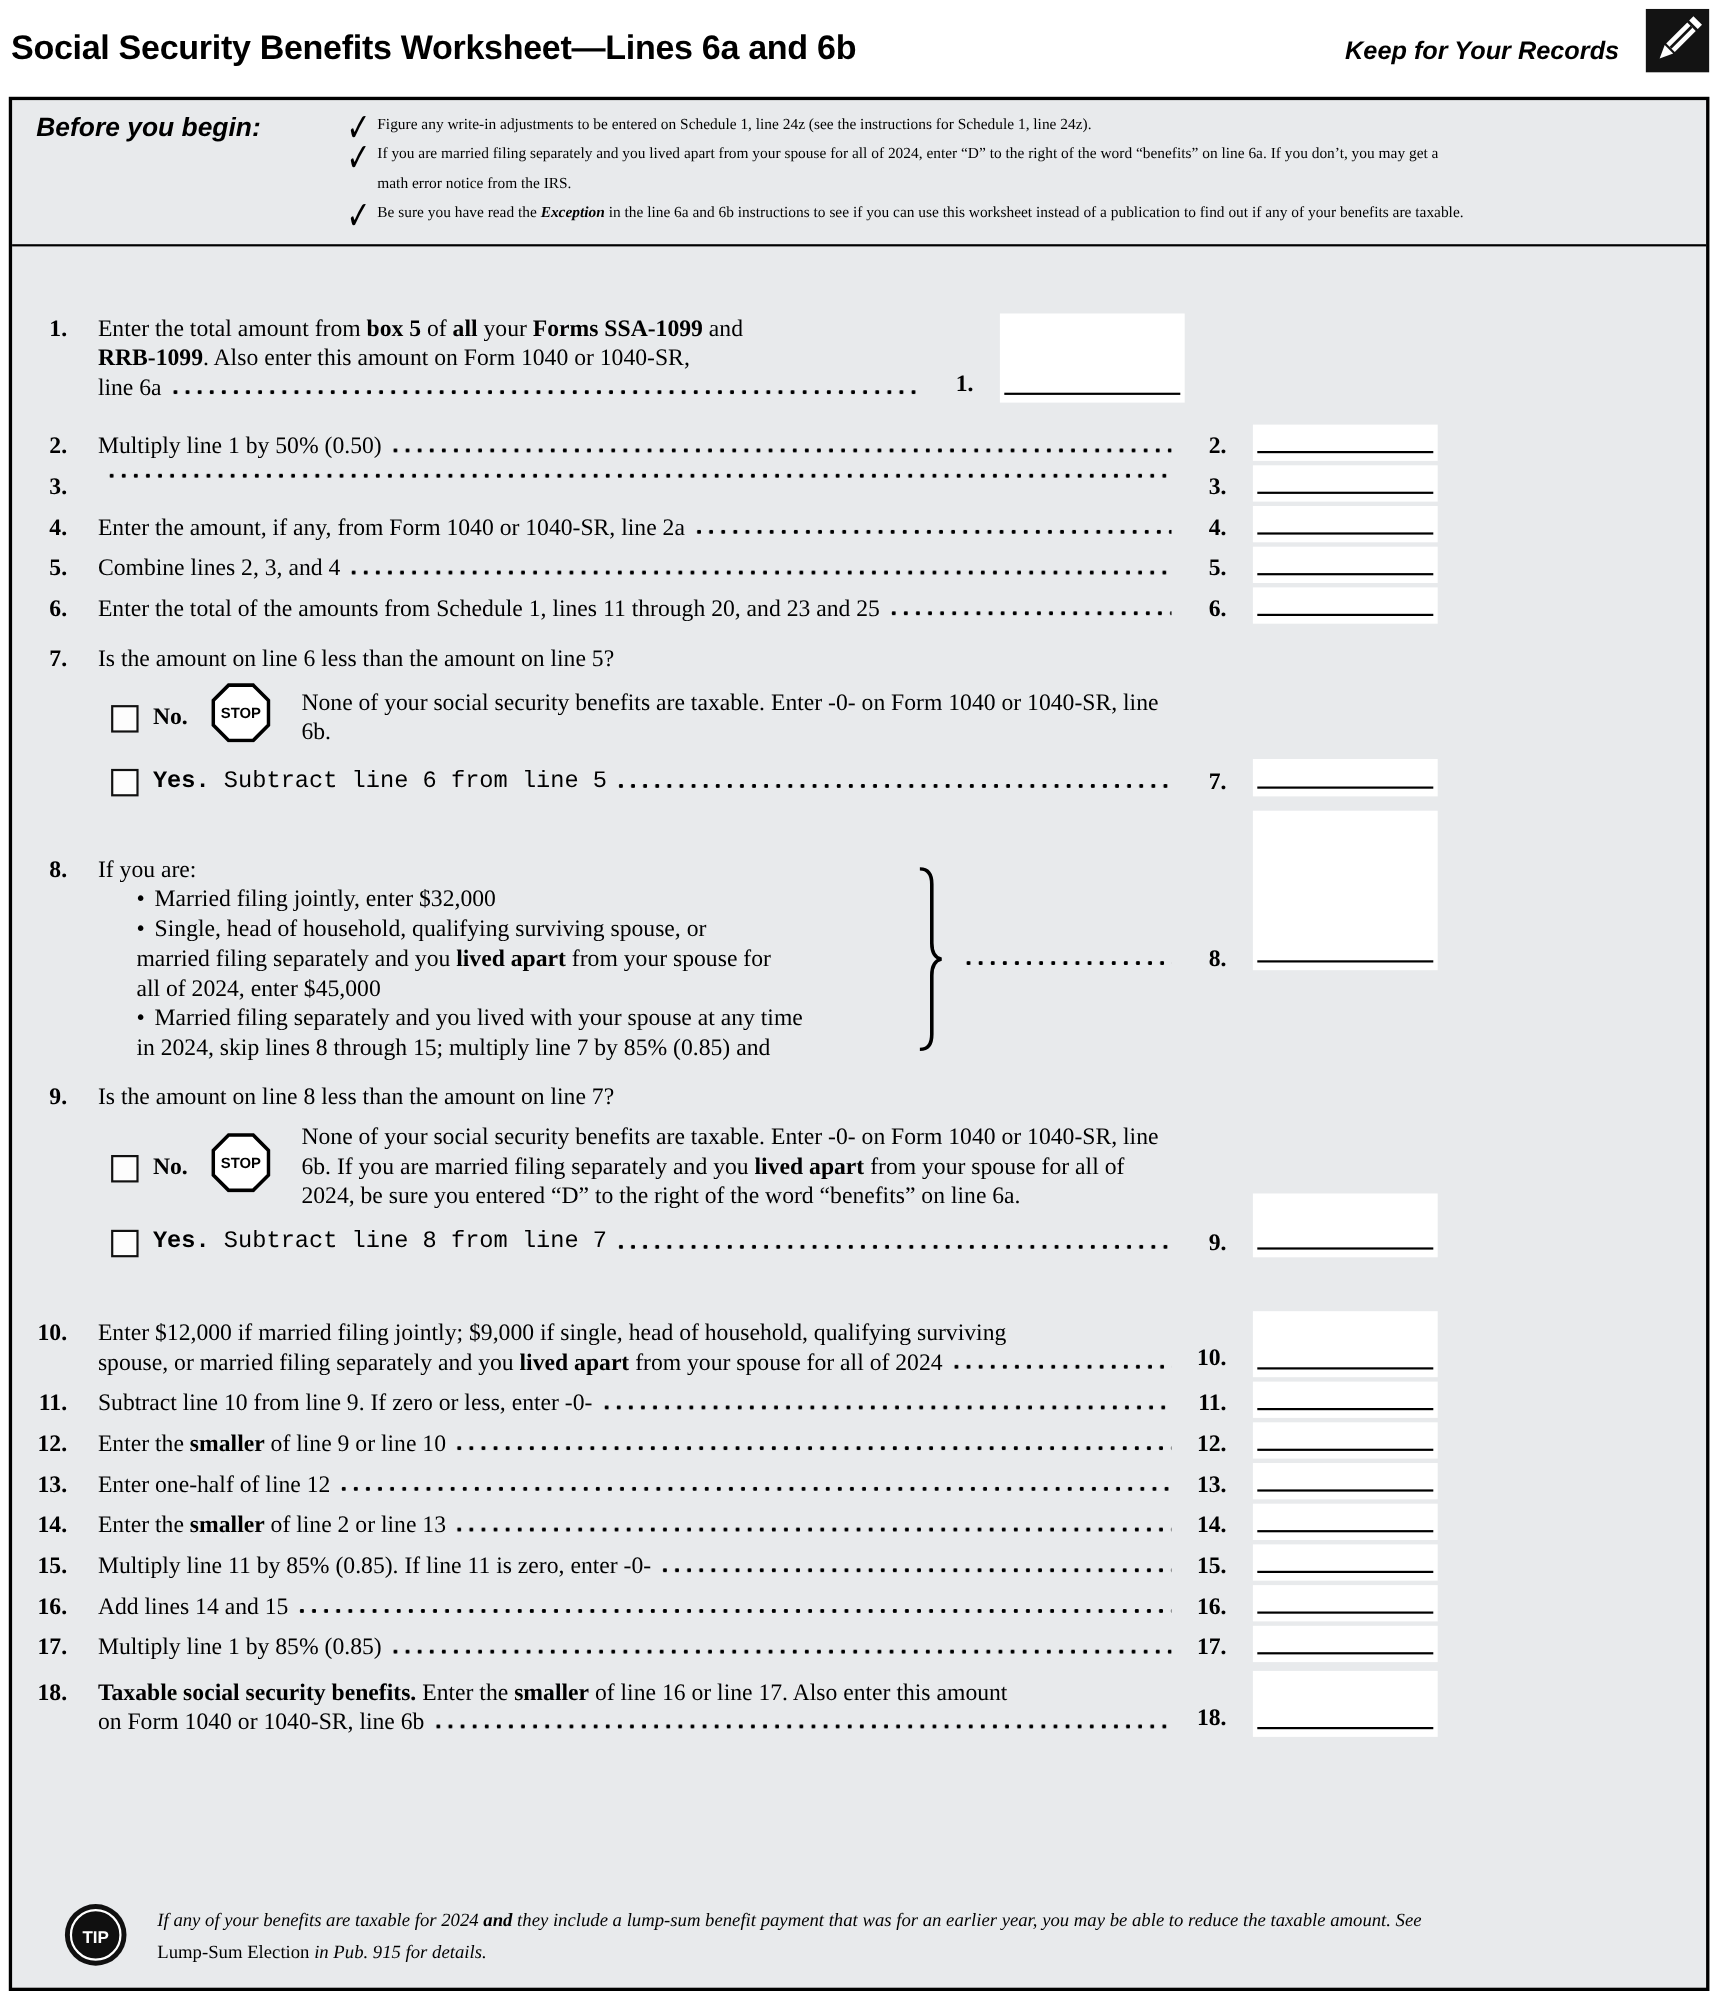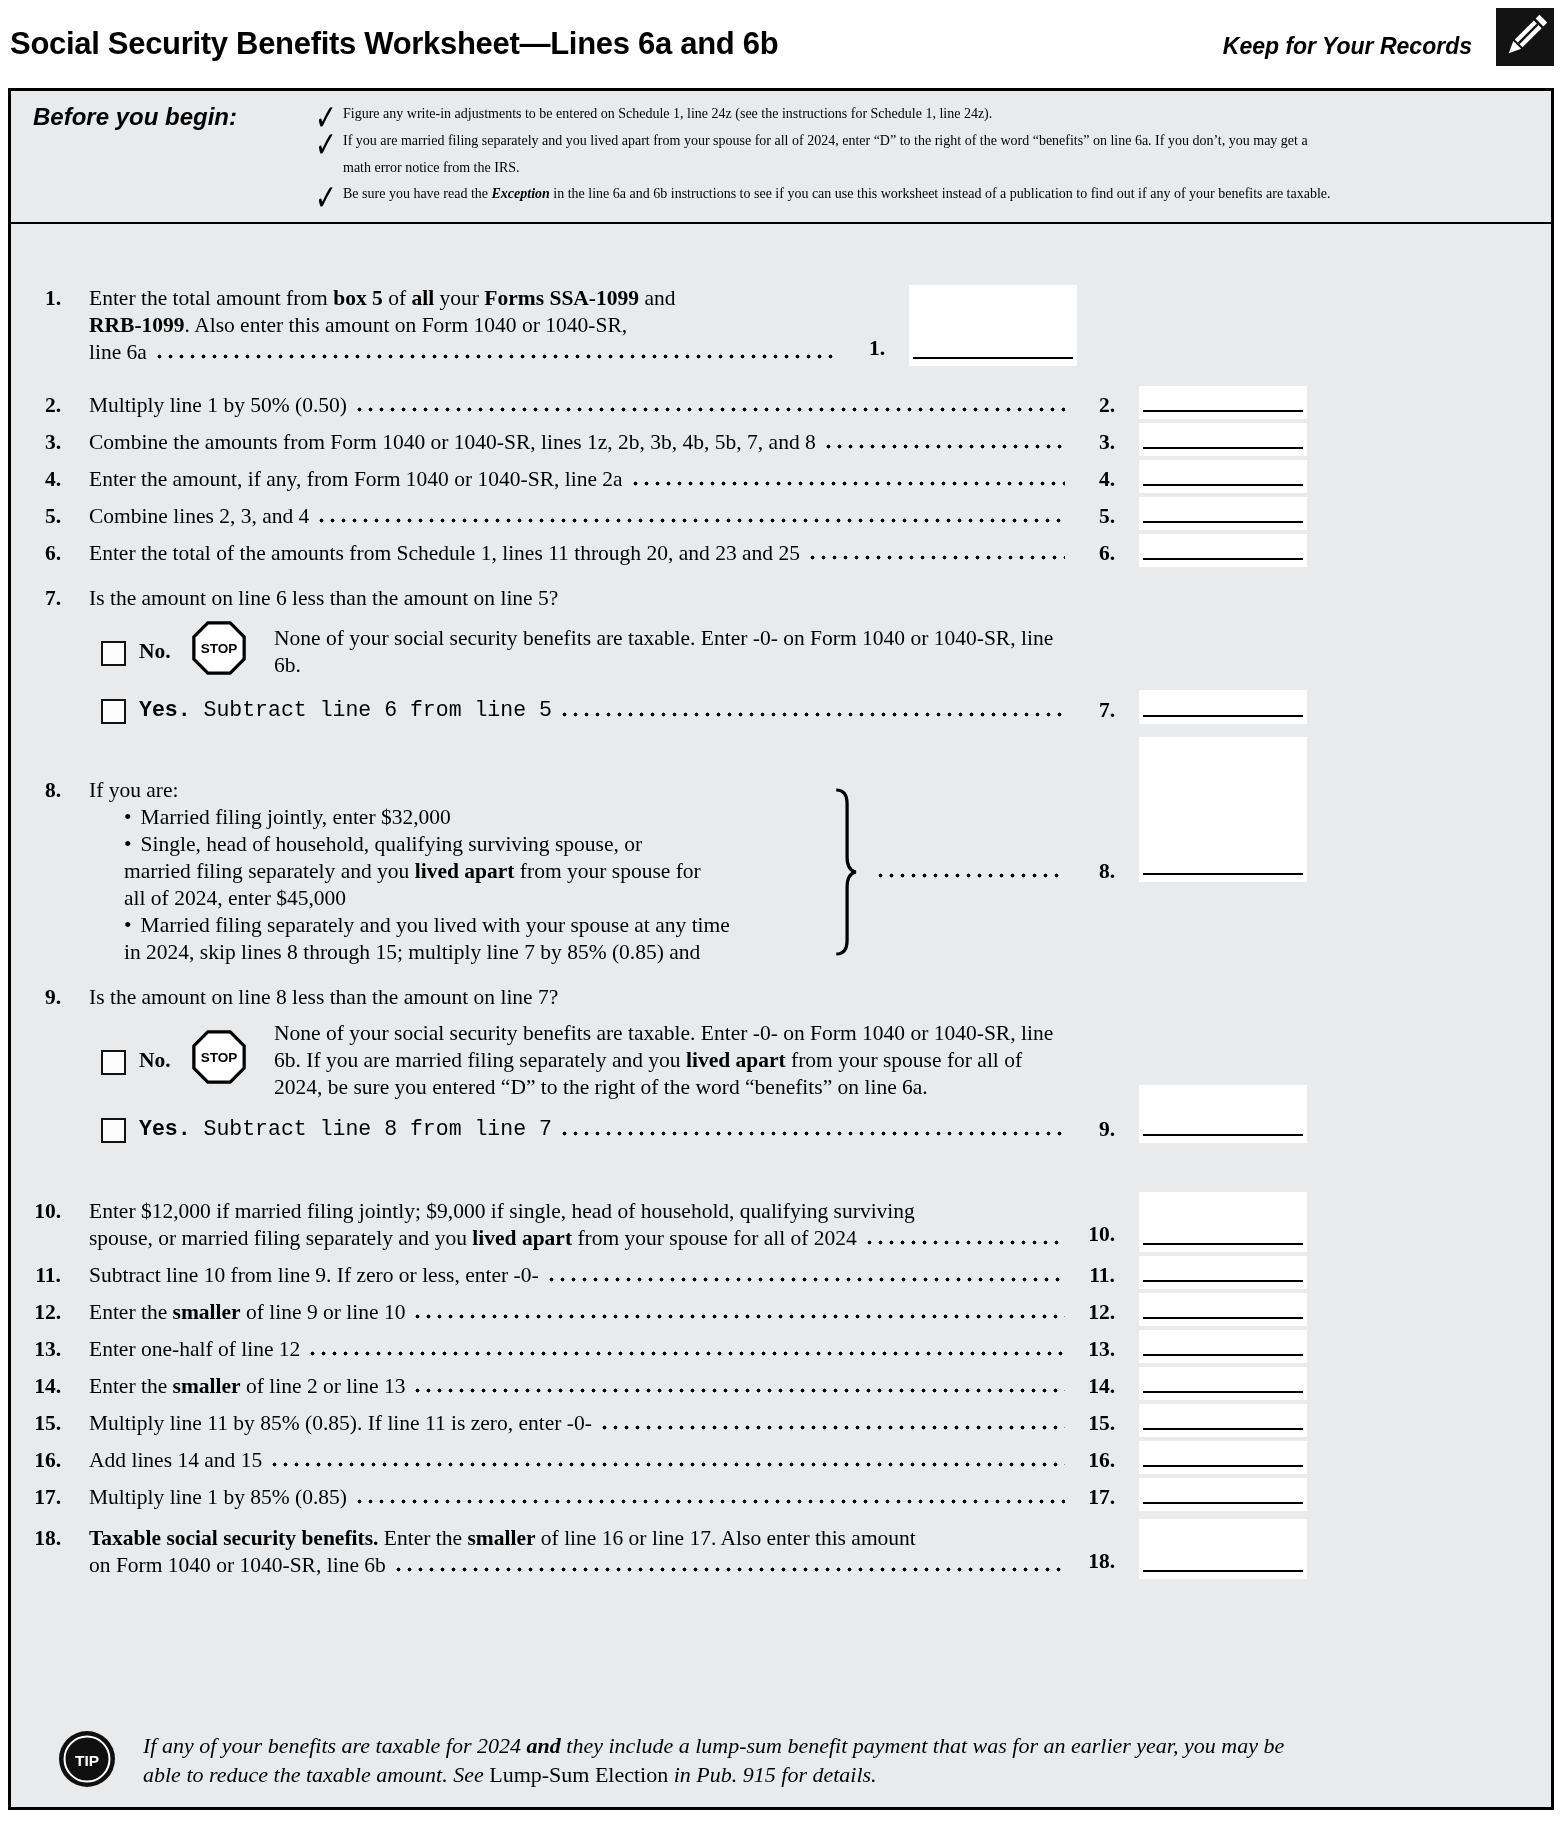--- a/index.html
+++ b/index.html
@@ -66,21 +66,21 @@
   .bullet { margin-left: 35px; }
   .bdot { margin-right: 9px; }
   .brace8 { flex: none; width: 44px; align-self: center; display: flex; justify-content: center; }
   .dots8 { flex: 1; align-self: center; display: flex; height: 27px; min-width: 0; }
   .row8 .c-ansnum { align-self: center; }
   .entry8 { top: -40px; bottom: 84px; }
 
   
   .tiprow { margin-top: auto; display: flex; align-items: flex-start; padding: 0 250px 18px 46px; }
   .tipicon { flex: none; width: 60px; height: 60px; }
-  .tiptext { flex: 1; margin-left: 26px; font-style: italic; font-size: 22px; line-height: 29px; padding-top: 2px; }
+  .tiptext { flex: 1; margin-left: 26px; font-style: italic; font-size: 17px; line-height: 29px; padding-top: 2px; }
   .up { font-style: normal; }
 </style>
 </head>
 <body>
 
 <div class="page">
 
   <div class="header">
     <div class="title">Social Security Benefits Worksheet—Lines 6a and 6b</div>
     <div class="keep">Keep for Your Records</div>
@@ -140,21 +140,20 @@
             <span class="leader"></span>
           </div>
         <div class="c-ansnum">2.</div>
         <div class="c-field">
             <div class="entry"></div>
           </div>
       </div>
       <div class="wrow">
         <div class="c-num">3.</div>
         <div class="c-body">
-            <span>Combine the amounts from Form 1040 or 1040-SR, lines 1z, 2b, 3b, 4b, 5b, 7, and 8</span>
             <span class="leader"></span>
           </div>
         <div class="c-ansnum">3.</div>
         <div class="c-field">
             <div class="entry"></div>
           </div>
       </div>
       <div class="wrow">
         <div class="c-num">4.</div>
         <div class="c-body">

